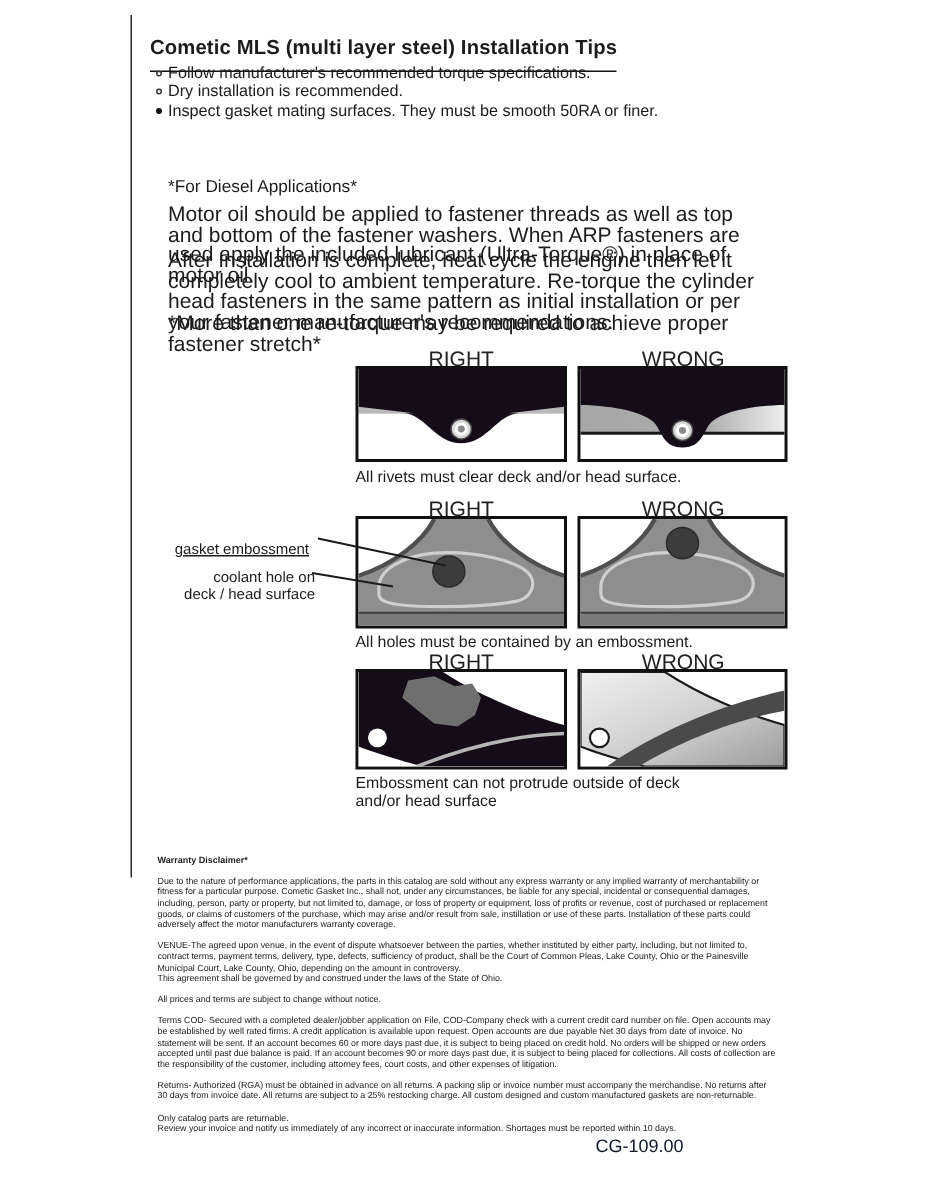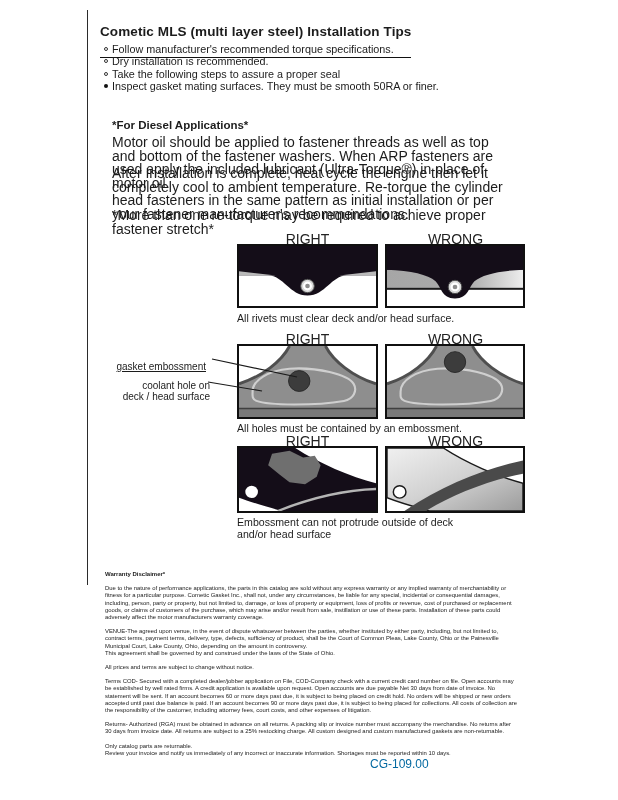--- a/index.html
+++ b/index.html
@@ -2,31 +2,31 @@
 <html><head>
 <meta charset="utf-8">
 <style>
   * { margin:0; padding:0; box-sizing:border-box; }
   body { background:#fff; font-family:"Liberation Sans","DejaVu Sans",sans-serif; color:#1c1c1c; }
   .page { position:relative; width:618px; height:800px; background:#ffffff; overflow:hidden; }
 
   .left-rule { position:absolute; left:87px; top:10px; width:1px; height:575px; background:#2b2b2b; }
 
   .doc-title { position:absolute; left:100px; top:24px; font-size:13.5px; font-weight:bold;
-               border-bottom:1.5px solid #111; padding-bottom:18px; letter-spacing:.1px; }
+               border-bottom:1.5px solid #111; padding-bottom:8px; letter-spacing:.1px; }
 
   .bullets { position:absolute; left:104px; top:43px; font-size:10.8px; }
   .b-row { display:flex; align-items:flex-start; line-height:12.4px; }
   .b-row.sub { }
   .dot-o { width:4px; height:4px; border:1px solid #333; border-radius:50%; display:inline-block;
            margin:4px 4px 0 0; flex:0 0 auto; }
   .dot-f { width:4px; height:4px; background:#111; border-radius:50%; display:inline-block;
            margin:4px 4px 0 0; flex:0 0 auto; }
 
-  .diesel-heading { position:absolute; left:112px; top:119px; font-size:11.5px; font-weight:bold; }
+  .diesel-heading { position:absolute; left:112px; top:119px; font-size:11.5px; font-weight:normal; }
   .para { position:absolute; left:112px; width:402px; font-size:14px; line-height:13.5px; }
   .p1 { top:136px; }
   .p2 { top:167px; }
   .p3 { top:209px; }
 
   .dia-head { position:absolute; font-size:14px; color:#222; width:141px; text-align:center; }
   .panel { position:absolute; border:2px solid #101010; background:#fff; }
   .panel svg { display:block; width:100%; height:100%; }
   .caption { position:absolute; font-size:10.6px; line-height:12px; white-space:pre-line; }
 
@@ -47,43 +47,39 @@
 
   .d3-head-r { left:237px; top:433px; } .d3-head-w { left:385px; top:433px; }
   .d3-panel-r { left:237px; top:446px; width:141px; height:67px; }
   .d3-panel-w { left:385px; top:446px; width:140px; height:67px; }
   .d3-caption { left:237px; top:516px; }
 
   .fine-print { position:absolute; left:105px; top:571px; width:412px; font-size:5.9px; line-height:7.2px; color:#222; }
   .fine-print h6 { font-size:6px; font-weight:bold; margin-bottom:7px; }
   .fine-print p { white-space:pre-line; margin-bottom:7px; }
 
-  .doc-number { position:absolute; left:370px; top:757px; font-size:12px; color:#0369a1; }
+  .doc-number { position:absolute; left:397px; top:757px; font-size:12px; color:#0f172a; }
 </style>
 </head>
 <body>
 
 <div class="page">
 
   <div class="left-rule"></div>
 
   <div class="doc-title">Cometic MLS (multi layer steel) Installation Tips</div>
 
   <div class="bullets">
     <div class="b-row">
       <span class="dot-o"></span>
       <span>Follow manufacturer's recommended torque specifications.</span>
     </div>
     <div class="b-row">
       <span class="dot-o"></span>
       <span>Dry installation is recommended.</span>
-    </div>
-    <div class="b-row">
-      <span class="dot-o"></span>
-      <span>Take the following steps to assure a proper seal</span>
     </div>
     <div class="b-row sub">
       <span class="dot-f"></span>
       <span>Inspect gasket mating surfaces.  They must be smooth 50RA or finer.</span>
     </div>
   </div>
 
   <div class="diesel-heading">*For Diesel Applications*</div>
   <div class="para p1">Motor oil should be applied to fastener threads as well as top and bottom of the fastener washers. When ARP fasteners are used apply the included lubricant (Ultra-Torque®) in place of motor oil.</div>
   <div class="para p2">After Installation is complete, heat cycle the engine then let it completely cool to ambient temperature. Re-torque the cylinder head fasteners in the same pattern as initial installation or per your fastener manufacturer's recommendations.</div>

